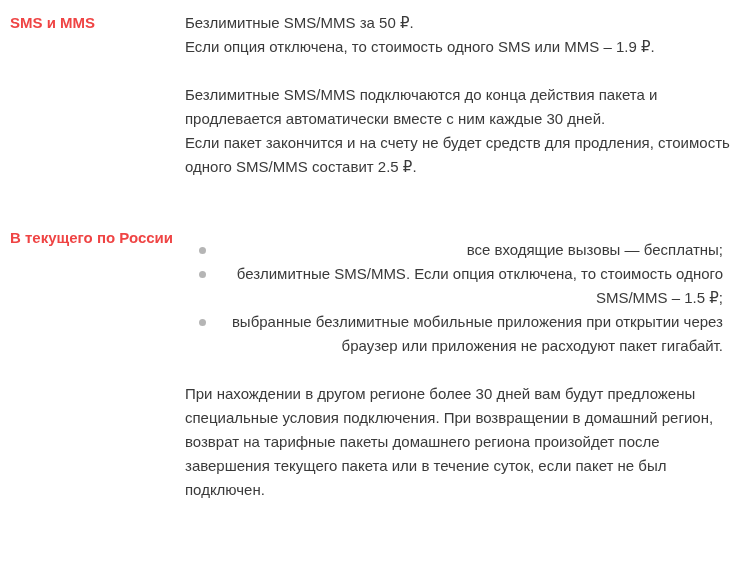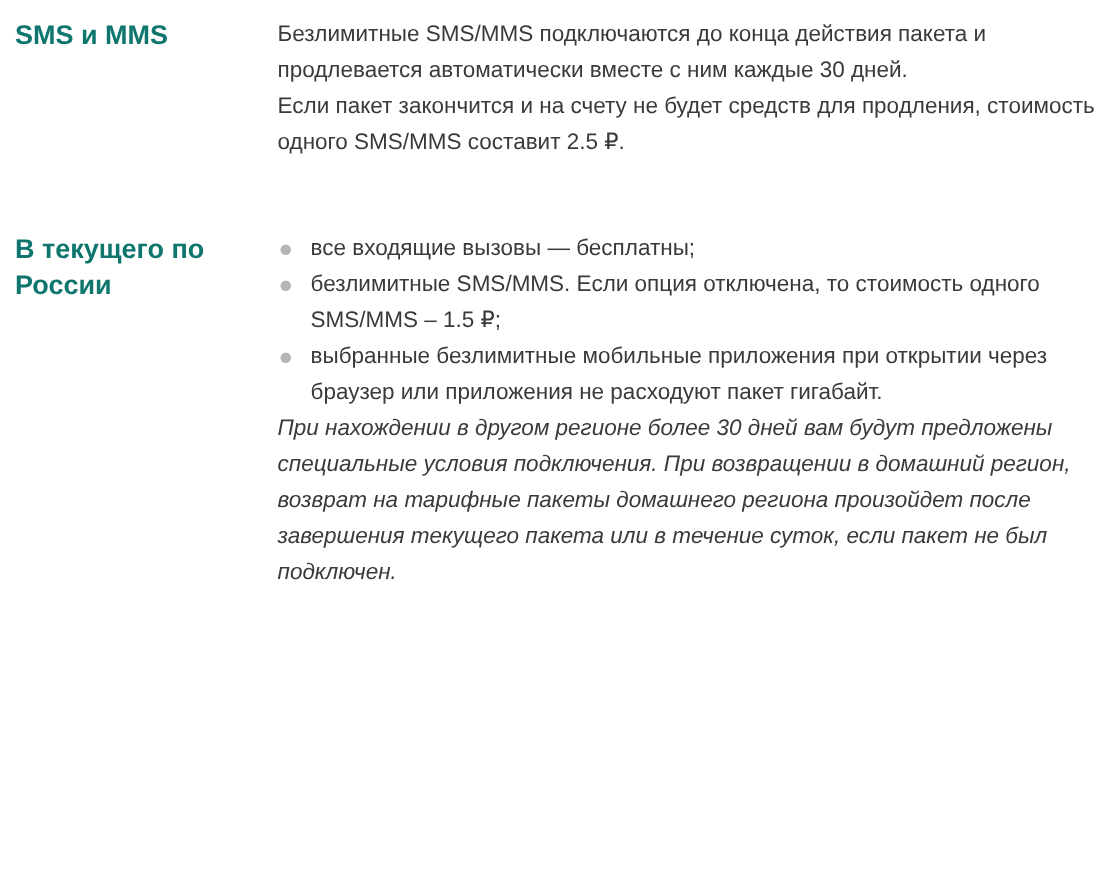--- a/index.html
+++ b/index.html
@@ -24,40 +24,41 @@
   .row {
     display: grid;
     grid-template-columns: 175px 1fr;
     align-items: start;
   }
   .row + .row {
     margin-top: 47px;
   }
   .label {
     font-weight: bold;
-    color: #0f766e;
-    font-size: 18px;
+    color: #ef4444;
+    font-size: 15px;
     line-height: 24px;
     padding-right: 10px;
   }
   .content {
     max-width: 552px;
   }
   .content p {
     margin: 0;
     white-space: pre-line;
   }
   .content p + p,
   .content ul + p {
-    font-style: italic;
+    margin-top: 24px;
   }
   .content ul {
     list-style: none;
-    margin: 0;
+    margin: 12px;
     padding: 0;
+    text-align: right;
   }
   .content li {
     position: relative;
     padding-left: 22px;
   }
   .bullet-dot {
     position: absolute;
     left: 2px;
     top: 9px;
     width: 7px;
@@ -67,20 +68,22 @@
   }
 </style>
 </head>
 <body>
 
 <div class="page">
 
   <section class="row">
     <div class="label">SMS и MMS</div>
     <div class="content">
+      <p>Безлимитные SMS/MMS за 50 ₽.
+Если опция отключена, то стоимость одного SMS или MMS – 1.9 ₽.</p>
       <p>Безлимитные SMS/MMS подключаются до конца действия пакета и продлевается автоматически вместе с ним каждые 30 дней.
 Если пакет закончится и на счету не будет средств для продления, стоимость одного SMS/MMS составит 2.5 ₽.</p>
     </div>
   </section>
 
   <section class="row">
     <div class="label">В текущего по России</div>
     <div class="content">
       <ul>
         <li>

